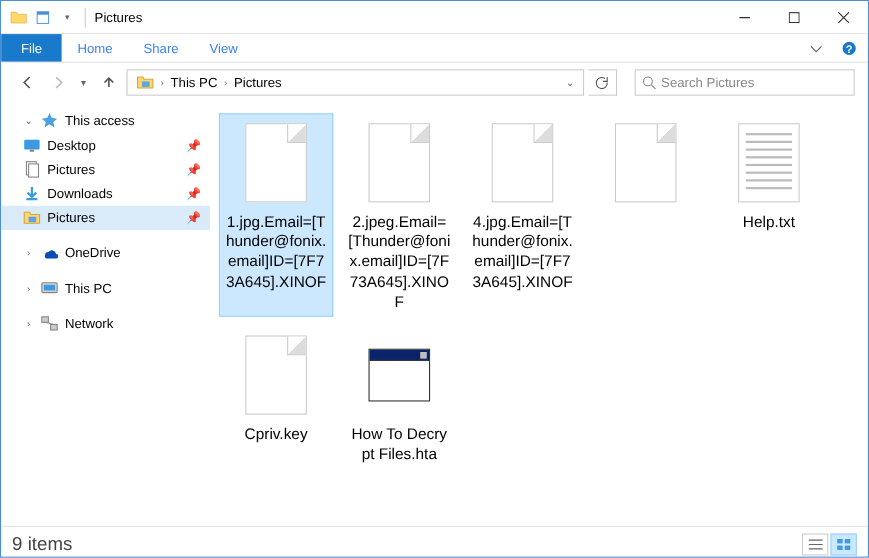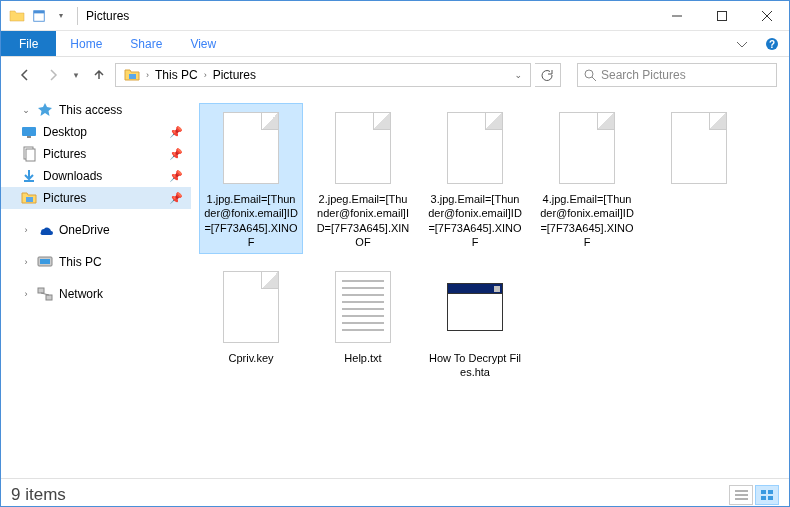--- a/index.html
+++ b/index.html
@@ -35,21 +35,21 @@
 .nav-item.indent { }
 .nav-item.selected { background: #d9eaf9; }
 .nav-item .tree-toggle { width: 10px; color: #666; font-size: 9px; text-align: center; }
 .nav-item .pin { margin-left: auto; color: #999; font-size: 11px; }
 .nav-group-gap { height: 10px; }
 
 .content { flex: 1; padding: 10px 8px; display: flex; flex-wrap: wrap; align-content: flex-start; gap: 8px 8px; overflow-y: auto; }
 .file { width: 104px; display: flex; flex-direction: column; align-items: center; padding: 4px; border: 1px solid transparent; }
 .file.selected { background: #cce8ff; border: 1px solid #99d1ff; }
 .file .thumb { width: 70px; height: 80px; display: flex; align-items: center; justify-content: center; margin-bottom: 4px; }
-.file .name { font-size: 11px; text-align: center; line-height: 1.3; word-break: break-all; color: #000; }
+.file .name { font-size: 14px; text-align: center; line-height: 1.3; word-break: break-all; color: #000; }
 
 .statusbar { height: 24px; border-top: 1px solid #e1e1e1; display: flex; align-items: center; padding: 16px 10px; font-size: 17px; color: #444; }
 .statusbar .view-btns { margin-left: auto; display: flex; gap: 2px; }
 .statusbar .view-btn { width: 24px; height: 20px; border: 1px solid #ccc; display: flex; align-items: center; justify-content: center; }
 .statusbar .view-btn.active { background: #cce8ff; border-color: #99d1ff; }
 
 
 .folder-svg { fill: #ffd869; stroke: #d9a441; stroke-width: 0.5; }
 .blank-page { background: #fff; border: 1px solid #ccc; position: relative; width: 56px; height: 72px; }
 .blank-page::after { content: ''; position: absolute; top: 0; right: 0; width: 16px; height: 16px; background: linear-gradient(135deg, #fff 50%, #ddd 50%); border-left: 1px solid #ccc; border-bottom: 1px solid #ccc; }
@@ -240,53 +240,47 @@
       <div class="file">
         <div class="thumb">
           <div class="blank-page"></div>
         </div>
         <div class="name">2.jpeg.Email=[Thunder@fonix.email]ID=[7F73A645].XINOF</div>
       </div>
       <div class="file">
         <div class="thumb">
           <div class="blank-page"></div>
         </div>
-        <div class="name">3.jpg.Email=[Thunder@fonix.email]ID=[7F73A645].XINOF</div>
-      </div>
-      <div class="file">
-        <div class="thumb">
-          <div class="blank-page"></div>
-        </div>
         <div class="name">4.jpg.Email=[Thunder@fonix.email]ID=[7F73A645].XINOF</div>
       </div>
       <div class="file">
         <div class="thumb">
           <div class="blank-page"></div>
         </div>
       </div>
       <div class="file">
         <div class="thumb">
+          <div class="text-page">
+            <div class="line"></div>
+            <div class="line"></div>
+            <div class="line"></div>
+            <div class="line"></div>
+            <div class="line"></div>
+            <div class="line"></div>
+            <div class="line"></div>
+            <div class="line"></div>
+          </div>
+        </div>
+        <div class="name">Help.txt</div>
+      </div>
+      <div class="file">
+        <div class="thumb">
           <div class="blank-page"></div>
         </div>
         <div class="name">Cpriv.key</div>
-      </div>
-      <div class="file">
-        <div class="thumb">
-          <div class="text-page">
-            <div class="line"></div>
-            <div class="line"></div>
-            <div class="line"></div>
-            <div class="line"></div>
-            <div class="line"></div>
-            <div class="line"></div>
-            <div class="line"></div>
-            <div class="line"></div>
-          </div>
-        </div>
-        <div class="name">Help.txt</div>
       </div>
       <div class="file">
         <div class="thumb">
           <div class="hta-thumb">
             <div class="hta-bar"></div>
           </div>
         </div>
         <div class="name">How To Decrypt Files.hta</div>
       </div>
     </div>

